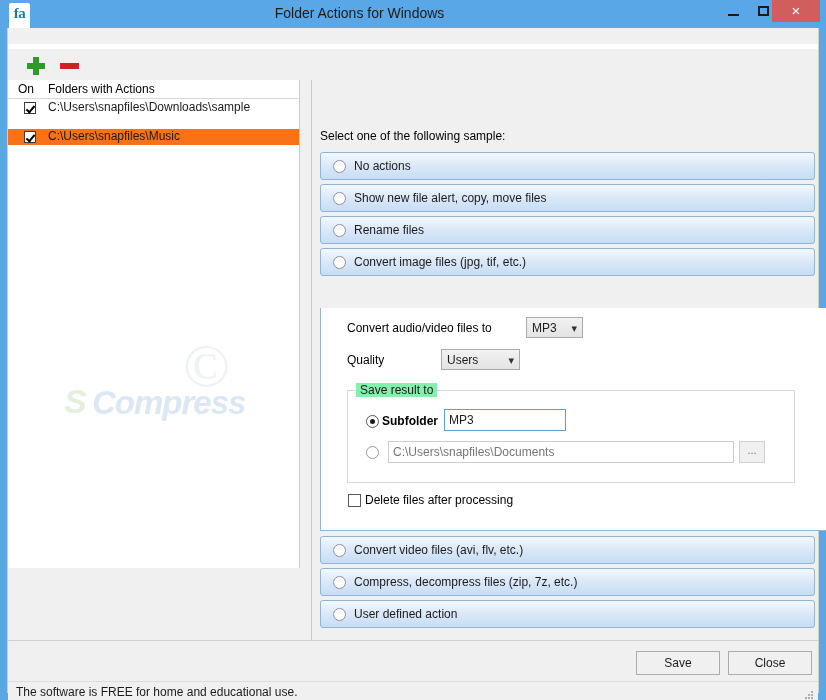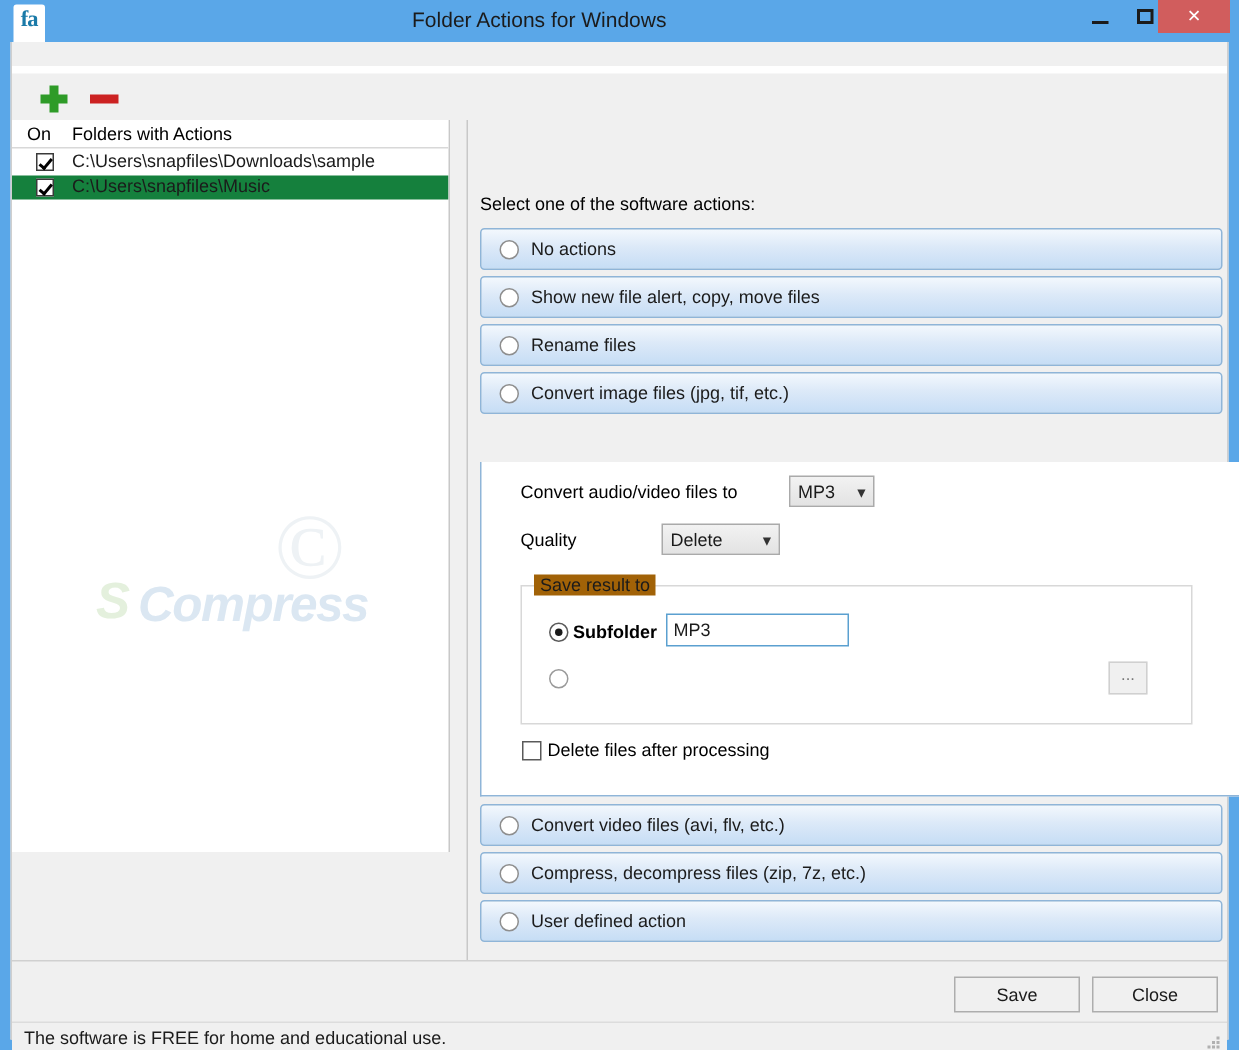--- a/index.html
+++ b/index.html
@@ -191,21 +191,21 @@
     color: #000;
   }
   .folder-row {
     position: absolute;
     left: 0;
     width: 291px;
     height: 16px;
     font-size: 12px;
     cursor: default;
   }
-  .folder-row.selected { background: #15803d; }
+  .folder-row.selected { background: #f97316; margin-top: 12px; }
   .row-check {
     position: absolute;
     left: 16px; top: 2px;
     width: 12px; height: 12px;
     border: 1px solid #3a3a3a;
     background: #fff;
     box-sizing: border-box;
   }
   .row-check::after {
     content: "";
@@ -369,21 +369,21 @@
     position: absolute;
     left: 26px; top: 82px;
     width: 448px;
     height: 93px;
     border: 1px solid #d8d8d8;
     box-sizing: border-box;
   }
   #group-title {
     position: absolute;
     left: 8px; top: -8px;
-    background: #a16207;
+    background: #86efac;
     padding: 0 4px;
     font-size: 12px;
     color: #1b1b1b;
   }
   #radio-subfolder {
     position: absolute;
     left: 18px; top: 24px;
     width: 13px; height: 13px;
     border: 1px solid #5a5a5a;
     border-radius: 50%;
@@ -581,21 +581,21 @@
       <div id="watermark">
         <div id="wm-c">©</div>
         <div id="wm-s">S</div>
         <div id="wm-text">Compress</div>
       </div>
     </div>
 
     <div id="splitter"></div>
 
     <div id="rightpanel">
-      <div id="select-label">Select one of the software actions:</div>
+      <div id="select-label">Select one of the following sample:</div>
 
       <div class="action-row" style="top:72px">
         <span class="radio"></span>
         <span class="action-label">No actions</span>
       </div>
 
       <div class="action-row" style="top:104px">
         <span class="radio"></span>
         <span class="action-label">Show new file alert, copy, move files</span>
       </div>
@@ -613,30 +613,31 @@
 
       <div id="options-panel">
         <div id="lbl-convert-to">Convert audio/video files to</div>
         <div class="combo" id="combo-format">
           <span class="combo-text">MP3</span>
           <span class="combo-arrow">▾</span>
         </div>
 
         <div id="lbl-quality">Quality</div>
         <div class="combo" id="combo-quality">
-          <span class="combo-text">Delete</span>
+          <span class="combo-text">Users</span>
           <span class="combo-arrow">▾</span>
         </div>
 
         <div id="groupbox">
           <div id="group-title">Save result to</div>
           <span id="radio-subfolder"></span>
           <span id="lbl-subfolder">Subfolder</span>
           <input id="input-subfolder" type="text" value="MP3" style="">
           <span id="radio-custom"></span>
+          <input id="input-path" type="text" placeholder="C:\Users\snapfiles\Documents" style="">
           <div id="btn-browse">...</div>
         </div>
 
         <span class="chk-box" id="chk-delete"></span>
         <span id="lbl-delete">Delete files after processing</span>
       </div>
 
       <div class="action-row" style="top:456px">
         <span class="radio"></span>
         <span class="action-label">Convert video files (avi, flv, etc.)</span>

